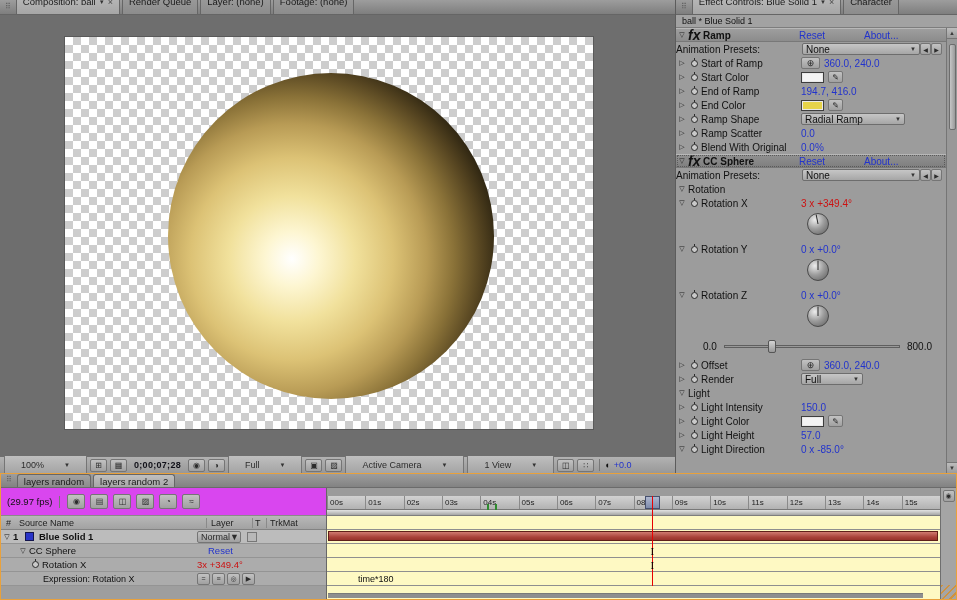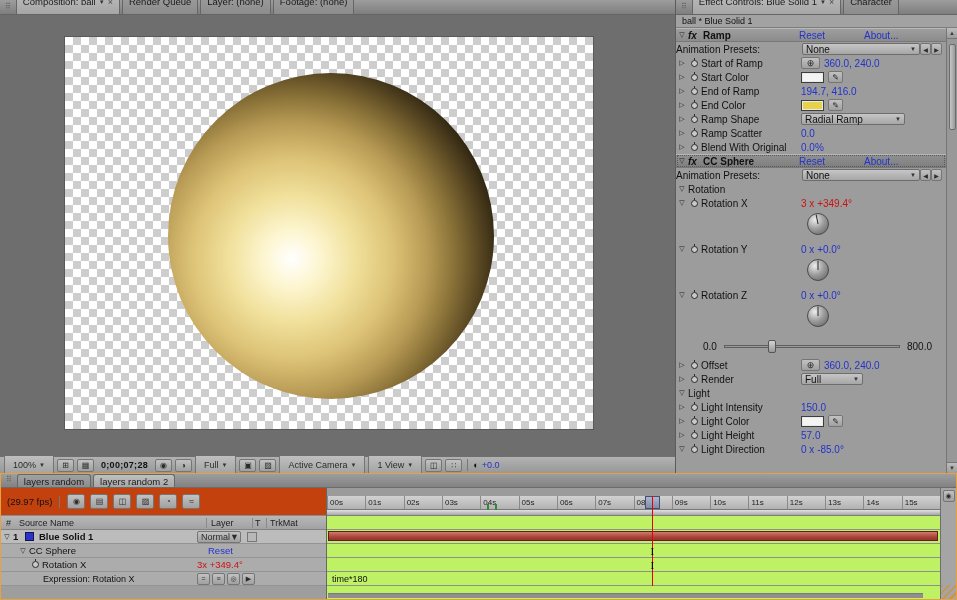--- a/index.html
+++ b/index.html
@@ -36,21 +36,21 @@
                linear-gradient(45deg,#cdcdcd 25%,transparent 25%,transparent 75%,#cdcdcd 75%);
              background-size:16px 16px; background-position:0 0,8px 8px;
              border:1px solid #595959; }
   .sphere { position:absolute; left:103px; top:36px; width:326px; height:326px; border-radius:50%;
             background:radial-gradient(circle 225px at 38% 57%,
               #ffffff 0%, #fdf6d2 12%, #f1e19c 28%, #dcc275 45%,
               #b89b55 60%, #8a7238 72%, #564521 84%, #201a0c 96%); }
 
   .comp-toolbar { height:17px; background:linear-gradient(#b2b2b2,#989898); border-top:1px solid #6f6f6f;
                   display:flex; align-items:center; gap:3px; padding:0 4px; font-size:9px; }
-  .tb-dd { gap:3px; padding:0 8px; height:24px; }
+  .tb-dd { gap:20px; padding:0 16px; height:24px; }
   .tb-dd .arr { font-size:6px; color:#333; }
   .tb-icon { width:17px; height:13px; font-size:8px; }
   .timecode { font-weight:bold; color:#101018; padding:0 4px; letter-spacing:.3px; }
 
   
   .fx-panel { flex:1; display:flex; flex-direction:column; background:#9c9c9c; }
   .fx-context { height:13px; line-height:12px; padding-left:6px; background:#a2a2a2;
                 border-bottom:1px solid #7d7d7d; font-size:9px; }
   .fx-body { flex:1; position:relative; padding-right:11px; overflow:hidden; }
   .fx-scroll { position:absolute; top:0; right:0; bottom:0; width:11px; background:#989898;
@@ -59,21 +59,21 @@
   .fx-scroll .sb-btn { width:100%; height:11px; display:flex; align-items:center; justify-content:center;
                background:linear-gradient(#bdbdbd,#9c9c9c); border-bottom:1px solid #767676; }
   .fx-scroll .sb-btn.bottom { margin-top:auto; border-top:1px solid #767676; border-bottom:none; }
   .fx-scroll .sb-thumb { width:7px; height:86px; margin-top:5px; border-radius:2px;
                background:linear-gradient(90deg,#c6c6c6,#9a9a9a); border:1px solid #6d6d6d; }
 
   .fx-header { height:14px; display:flex; align-items:center;
                background:linear-gradient(#9e9e9e,#8c8c8c);
                border-top:1px solid #b8b8b8; border-bottom:1px solid #787878; }
   .fx-header.selected { background:linear-gradient(#909090,#7f7f7f); outline:1px dotted #5a5a5a; outline-offset:-2px; }
-  .fx-badge { font-style:italic; font-weight:bold; font-size:10px; width:15px; }
+  .fx-badge { font-style:italic; font-weight:bold; font-size:14px; width:15px; }
   .fx-name { font-weight:bold; width:96px; }
   .fx-reset { width:65px; }
   .tri { width:12px; text-align:center; font-size:7px; color:#1d1d1d; }
   .sw-icon { width:13px; display:flex; align-items:center; justify-content:center; }
   .sw-icon i { display:block; width:7px; height:7px; border:1px solid #2a2a2a; border-radius:50%;
                background:#c9c9c9; position:relative; }
   .sw-icon i::before { content:""; position:absolute; left:2px; top:-3px; width:1px; height:2px; background:#2a2a2a; }
 
   .fxrow { height:14px; display:flex; align-items:center; }
   .fxrow .lbl { width:100px; white-space:nowrap; overflow:hidden; }
@@ -104,21 +104,21 @@
                   background:linear-gradient(#d4d4d4,#989898); border:1px solid #555; }
 
   
   .timeline { position:absolute; left:0; top:473px; width:957px; height:127px;
               background:#a8a8a8; border:1px solid #e9a13b; }
   .tl-tabs { height:14px; background:linear-gradient(#9d9d9d,#828282); display:flex; align-items:flex-end;
              gap:2px; padding-left:2px; border-bottom:1px solid #6b6b6b; }
   .tl-tabs .tab { height:13px; }
   .tl-body { display:flex; height:111px; }
 
-  .tl-left { width:326px; border-right:1px solid #676767; display:flex; flex-direction:column; background:#c2410c; }
+  .tl-left { width:326px; border-right:1px solid #676767; display:flex; flex-direction:column; background:#d946ef; }
   .tl-toolbar { height:28px; display:flex; align-items:center; gap:5px; padding:0 6px;
                 border-bottom:1px solid #8a8a8a; font-size:9.5px; }
   .tl-toolbar .tb-icon { width:18px; height:15px; }
   .tl-cols { height:14px; display:flex; align-items:center; background:linear-gradient(#b8b8b8,#a2a2a2);
              border-bottom:1px solid #828282; font-size:9px; color:#222; }
   .tl-cols .c-num { width:18px; padding-left:5px; }
   .tl-cols .c-src { flex:1; }
   .tl-cols .c-mode { width:46px; border-left:1px solid #8a8a8a; padding-left:4px; }
   .tl-cols .c-t { width:14px; border-left:1px solid #8a8a8a; padding-left:2px; }
   .tl-cols .c-trk { width:60px; border-left:1px solid #8a8a8a; padding-left:3px; }
@@ -136,21 +136,21 @@
   .row-effect .e-ind { width:16px; }
   .row-effect .e-name { width:179px; }
   .row-prop .p-ind { width:28px; }
   .row-prop .p-lbl { width:155px; }
   .row-expr { font-size:9px; }
   .row-expr .x-ind { width:42px; }
   .row-expr .x-lbl { width:154px; }
   .ebtn { width:13px; height:12px; font-size:7px; margin-right:2px; }
   .tl-filler { flex:1; background:#9e9e9e; }
 
-  .tl-right { flex:1; position:relative; background:#bef264; overflow:hidden; }
+  .tl-right { flex:1; position:relative; background:#fef9c3; overflow:hidden; }
   .r-spacer { height:8px; background:#9b9b9b; }
   .ruler { height:14px; display:flex; background:linear-gradient(#d2d2d2,#b2b2b2);
            border-bottom:1px solid #787878; font-size:8px; color:#222; }
   .ruler-slot { flex:1; border-left:1px solid #8a8a8a; padding:2px 0 0 2px; overflow:hidden; }
   .workarea { height:6px; background:linear-gradient(#e2e2e2,#a6a6a6); border-bottom:1px solid #7e7e7e; }
   .r-gap { height:14px; border-bottom:1px solid #8f8f8f; }
   .bar-row { height:14px; border-bottom:1px solid #8f8f8f; position:relative; }
   .layer-bar { position:absolute; left:1px; right:2px; top:1px; bottom:2px;
                background:linear-gradient(#d07a70,#a84038 65%,#97332c); border:1px solid #5f1f1a; }
   .expr-code { position:absolute; left:5px; top:86px; font-size:9px; color:#101010; }
@@ -652,21 +652,21 @@
             <span class="ruler-slot">15s</span>
           </div>
         <div class="workarea"></div>
         <div class="r-gap"></div>
         <div class="bar-row">
             <div class="layer-bar"></div>
           </div>
         <div class="bar-row"></div>
         <div class="bar-row"></div>
         <div class="bar-row">
-          <span class="expr-code" style="position:absolute; top:2px;">time*180</span>
+          <span class="expr-code" style="position:absolute; top:2px;margin-left:26px;">time*180</span>
         </div>
         <div class="gtick" style="left:26.1%"></div>
         <div class="gtick" style="left:27.4%"></div>
         <div class="cti-head"></div>
         <div class="cti-line"></div>
         <span class="ibeam" style="top:58px">I</span>
         <span class="ibeam" style="top:72px">I</span>
         <div class="tl-hscroll"></div>
       </div>
 

